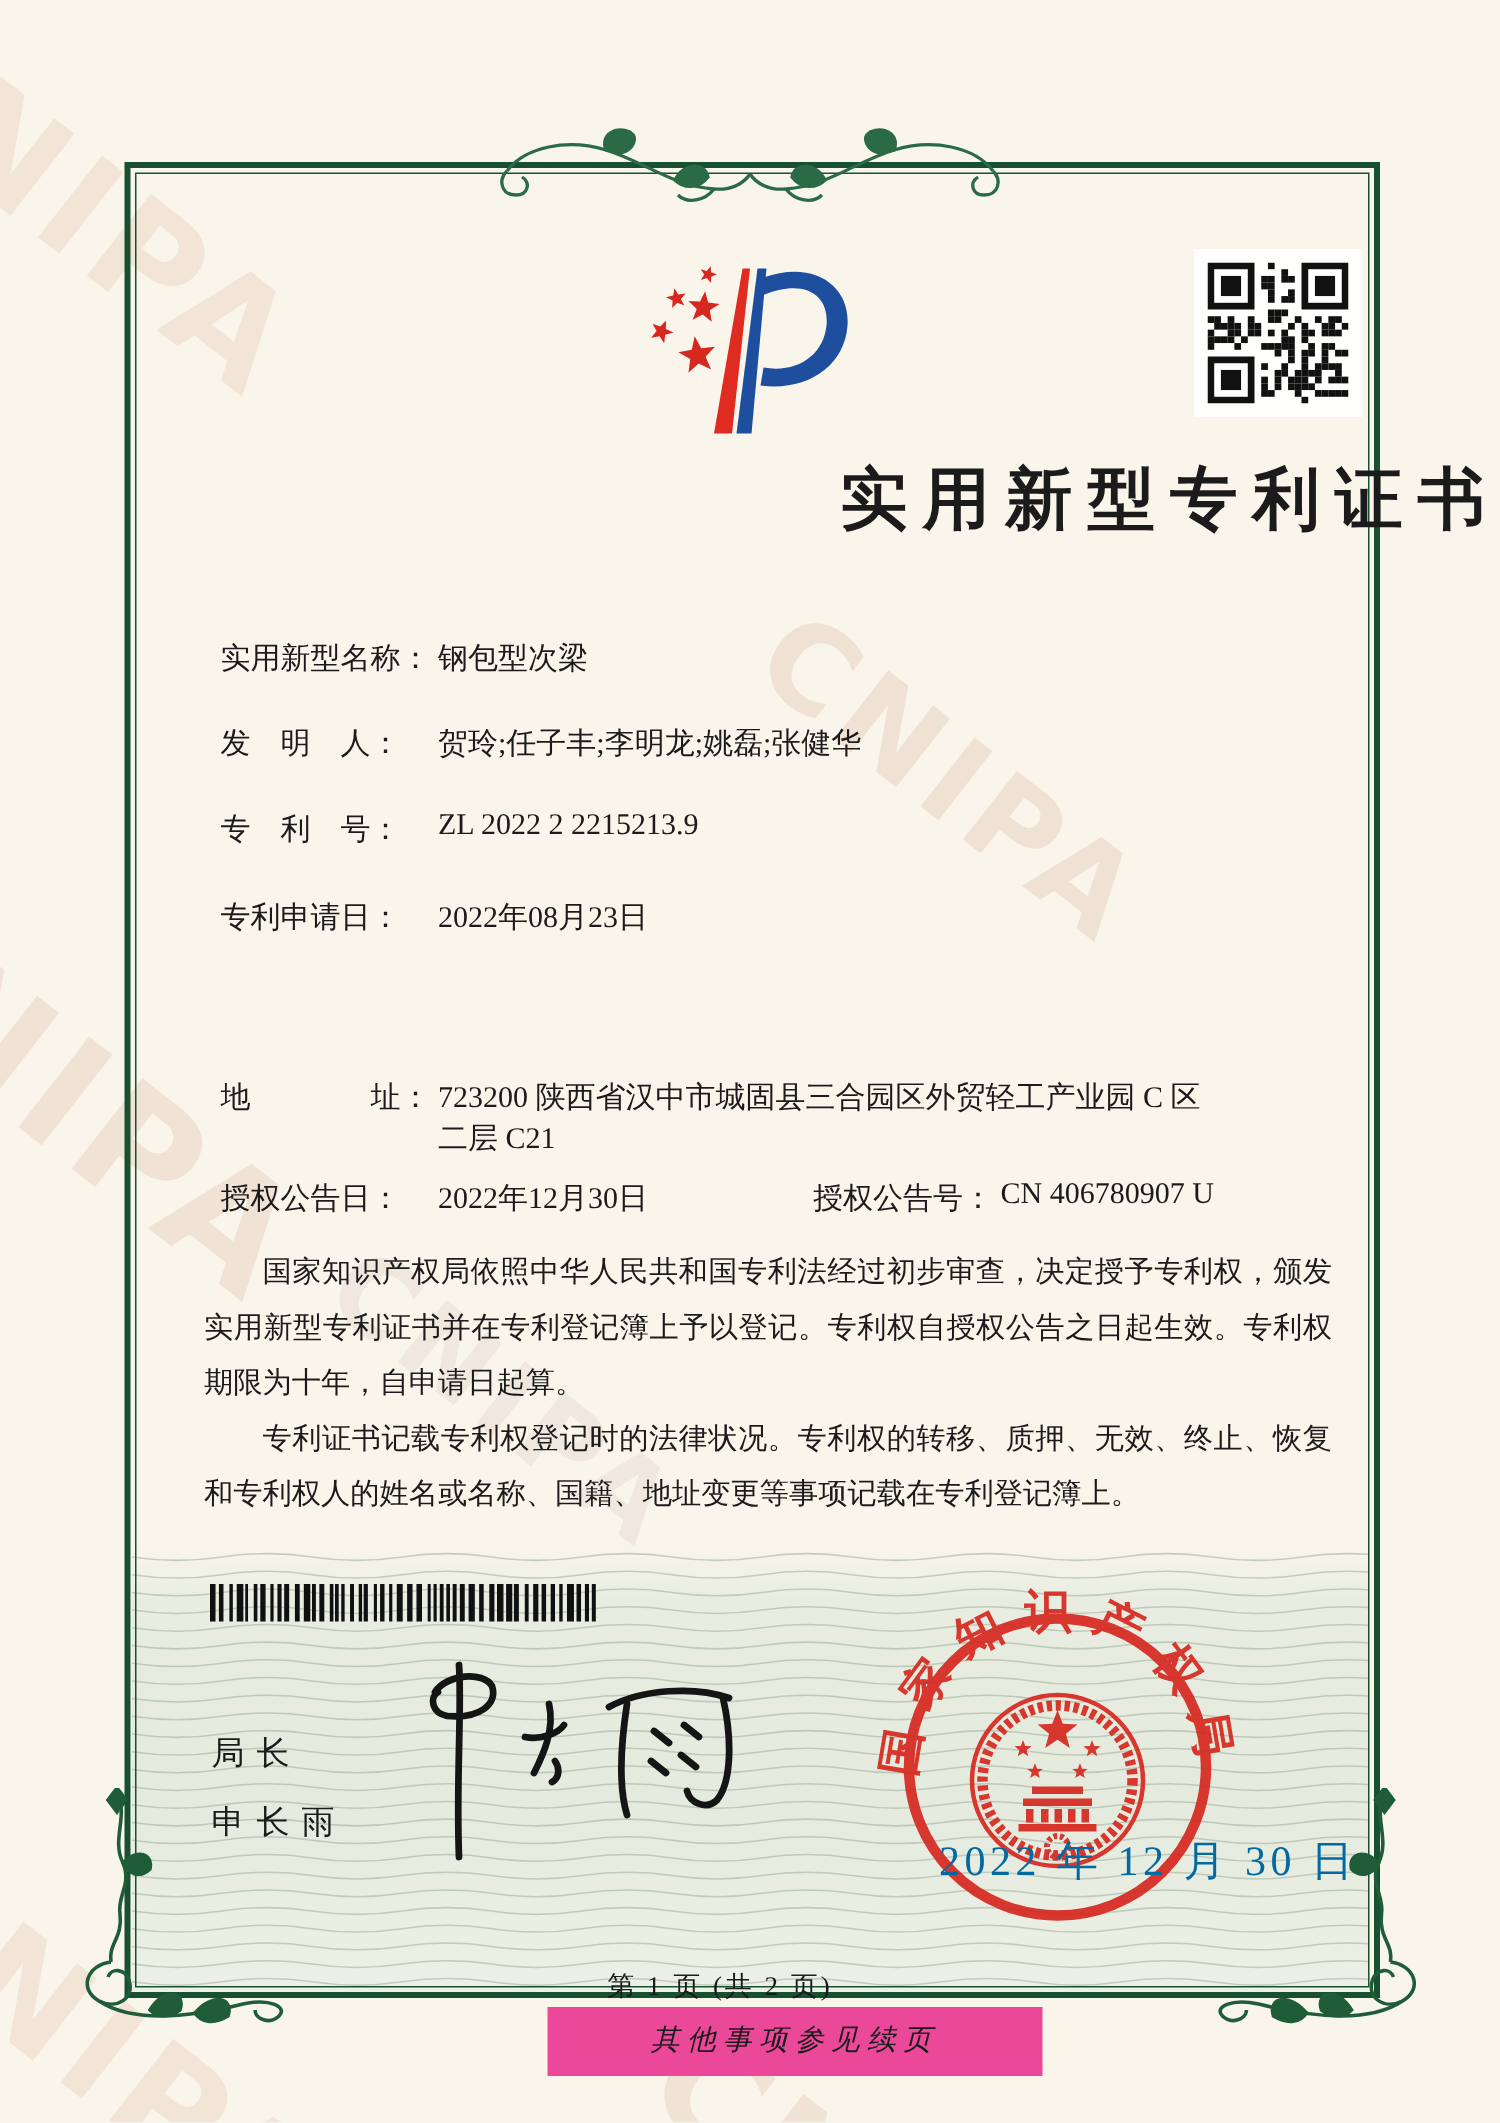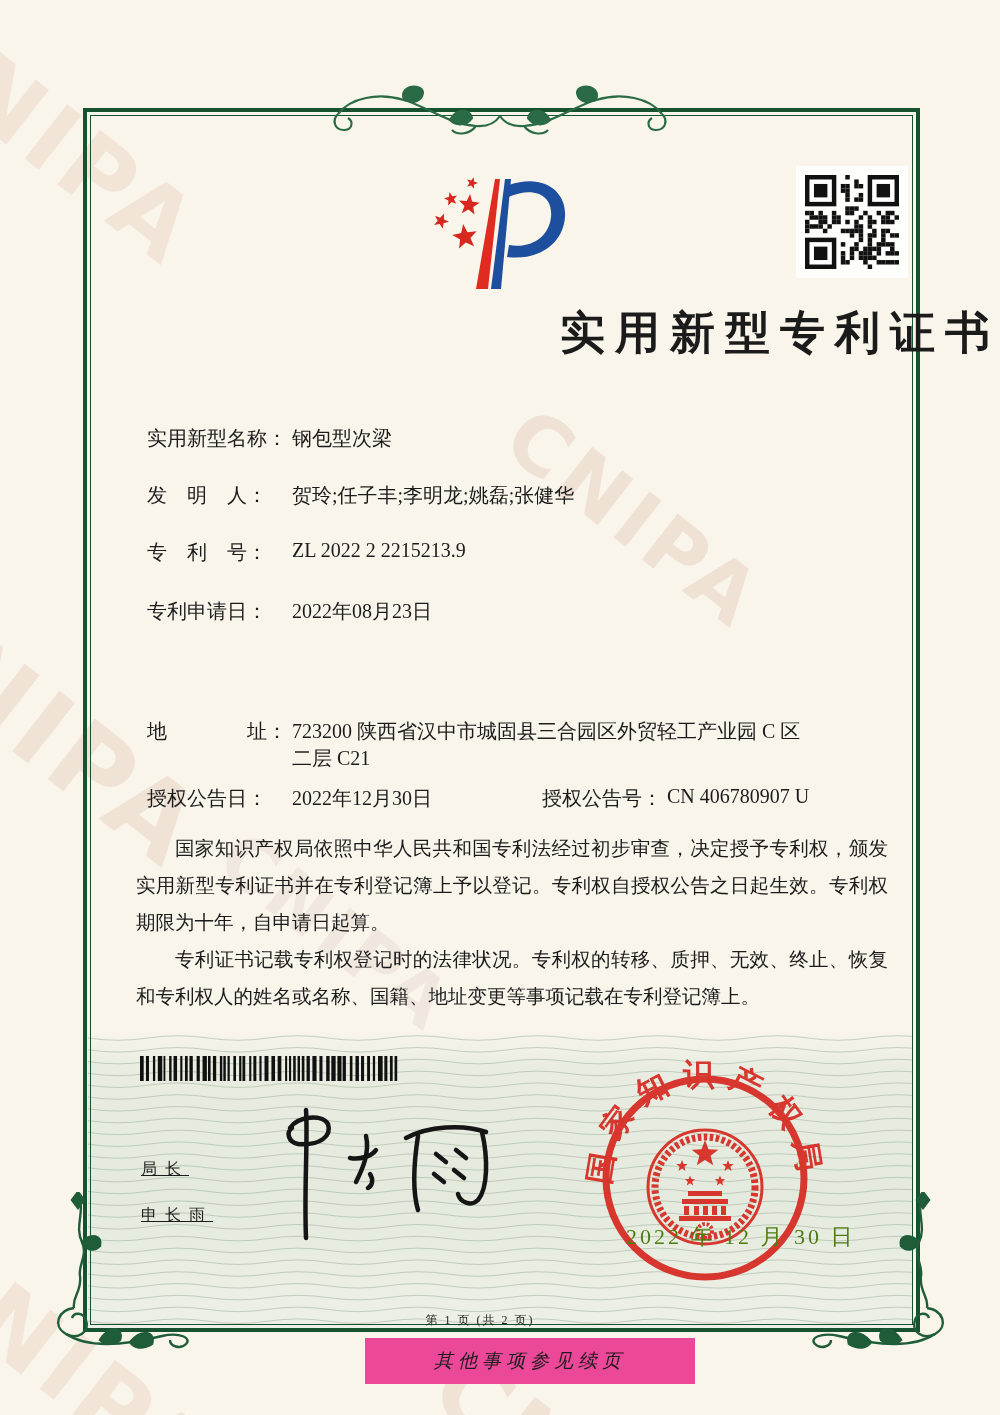--- a/index.html
+++ b/index.html
@@ -20,25 +20,25 @@
   #qrbox svg{position:absolute;left:9px;top:9px;}
   #title{position:absolute;left:0;top:303px;width:1000px;text-align:right;
          font-size:45px;font-weight:bold;letter-spacing:10px;}
   .frow{position:absolute;left:147px;font-size:20px;}
   .flabel{display:inline-block;width:140px;vertical-align:top;}
   .fvalue{display:inline-block;vertical-align:top;}
   .addr2{display:block;}
   .para{position:absolute;left:136px;width:752px;font-size:19.5px;line-height:37px;
         text-indent:2em;text-align:justify;}
   #barcode{position:absolute;left:140px;top:1056px;}
-  #commissioner{position:absolute;left:141px;top:1146px;font-size:16px;letter-spacing:8px;line-height:46px;text-decoration:underline;}
+  #commissioner{position:absolute;left:141px;top:1146px;font-size:22px;letter-spacing:8px;line-height:46px;}
   #signature{position:absolute;left:278px;top:1098px;}
   #seal{position:absolute;left:582px;top:1055px;width:246px;height:246px;opacity:0.92;}
-  #sealdate{position:absolute;left:626px;top:1222px;font-size:22px;letter-spacing:3px;color:#4d7c0f;}
-  #pagenum{position:absolute;left:0;top:1312px;width:960px;text-align:center;font-size:12px;letter-spacing:2px;}
+  #sealdate{position:absolute;left:626px;top:1222px;font-size:28px;letter-spacing:3px;color:#0369a1;}
+  #pagenum{position:absolute;left:0;top:1312px;width:960px;text-align:center;font-size:18px;letter-spacing:2px;}
   #footnote{position:absolute;left:365px;top:1338px;width:330px;height:46px;background:#ec4899;
             text-align:center;font-size:19px;letter-spacing:5px;line-height:46px;font-style:italic;}
   .ornament{position:absolute;pointer-events:none;}
 </style>
 </head>
 <body>
 
 <div id="page">
 
   <div class="wm" style="left:-55px;top:-15px;font-size:95px;">CNIPA</div>

